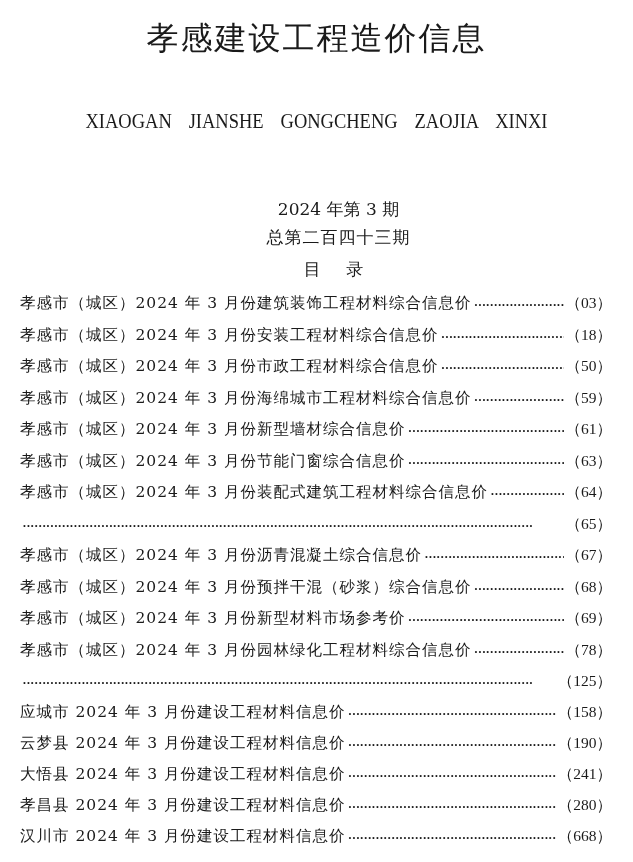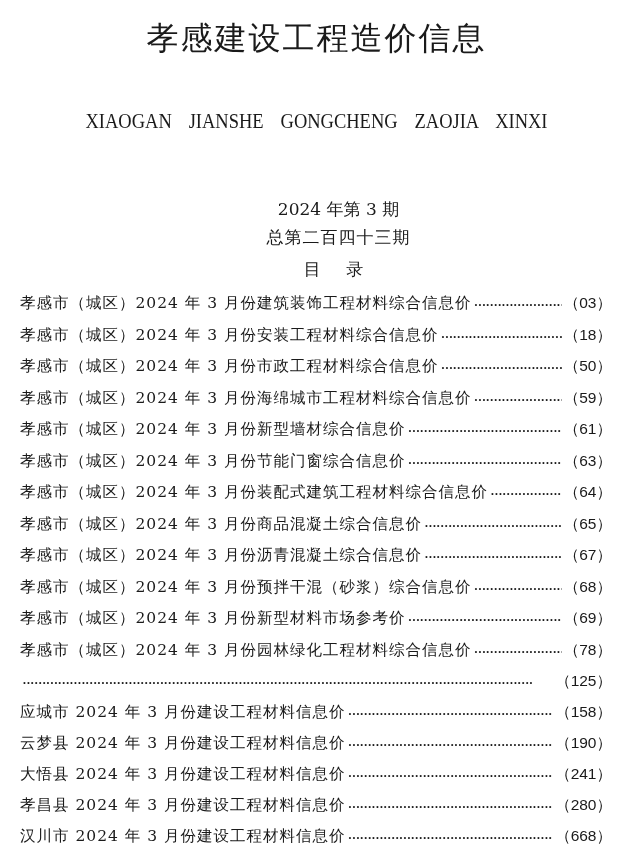--- a/index.html
+++ b/index.html
@@ -83,21 +83,21 @@
   .toc-dots::before {
     content: "··································································································································";
     position: absolute;
     left: 0;
     top: -0.15em;
     letter-spacing: -1px;
     white-space: nowrap;
   }
   .toc-page {
     flex: 0 0 auto;
-    font-family: Liberation Sans, sans-serif;
+    font-family: Liberation Serif, serif;
   }
 </style>
 </head>
 <body>
 
 <div class="title">孝感建设工程造价信息</div>
 <div class="subtitle-en">XIAOGAN JIANSHE GONGCHENG ZAOJIA XINXI</div>
 
 <div class="issue l1">2024 年第 3 期</div>
 <div class="issue l2">总第二百四十三期</div>
@@ -133,21 +133,20 @@
     <span class="toc-text">孝感市（城区）2024 年 3 月份节能门窗综合信息价</span>
     <span class="toc-dots"></span>
     <span class="toc-page">（63）</span>
   </li>
   <li class="toc-row">
     <span class="toc-text">孝感市（城区）2024 年 3 月份装配式建筑工程材料综合信息价</span>
     <span class="toc-dots"></span>
     <span class="toc-page">（64）</span>
   </li>
   <li class="toc-row">
-    <span class="toc-text">孝感市（城区）2024 年 3 月份商品混凝土综合信息价</span>
     <span class="toc-dots"></span>
     <span class="toc-page">（65）</span>
   </li>
   <li class="toc-row">
     <span class="toc-text">孝感市（城区）2024 年 3 月份沥青混凝土综合信息价</span>
     <span class="toc-dots"></span>
     <span class="toc-page">（67）</span>
   </li>
   <li class="toc-row">
     <span class="toc-text">孝感市（城区）2024 年 3 月份预拌干混（砂浆）综合信息价 </span>

